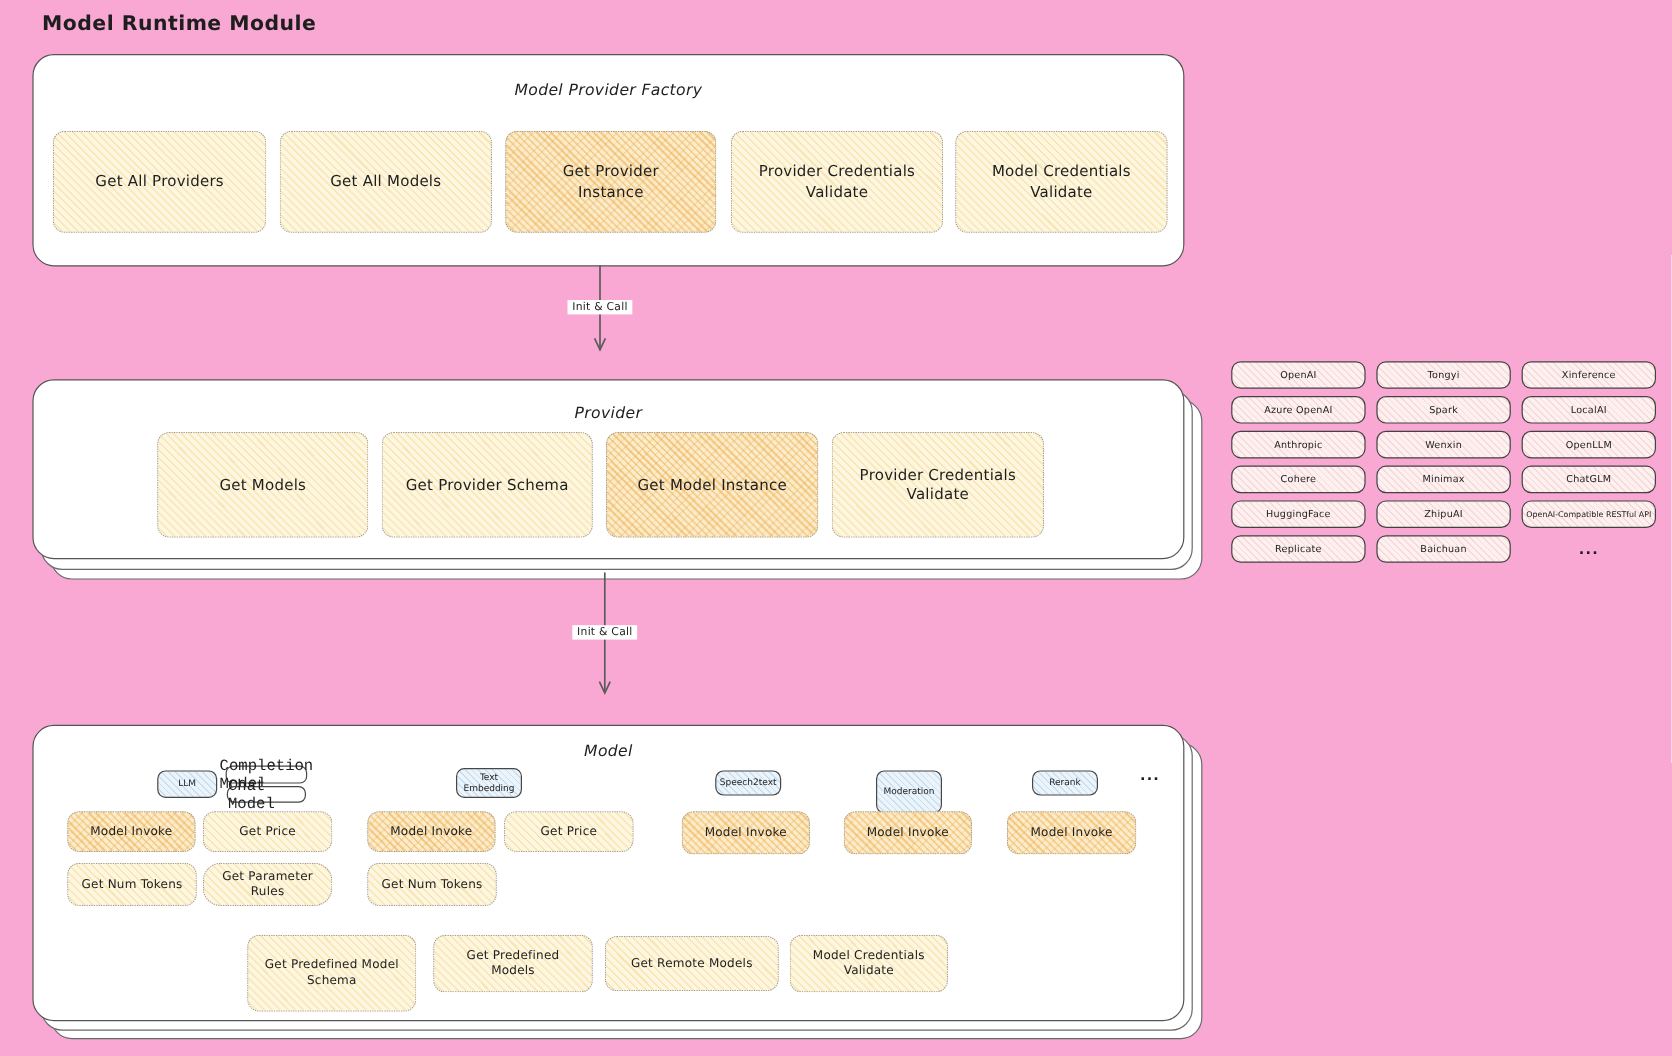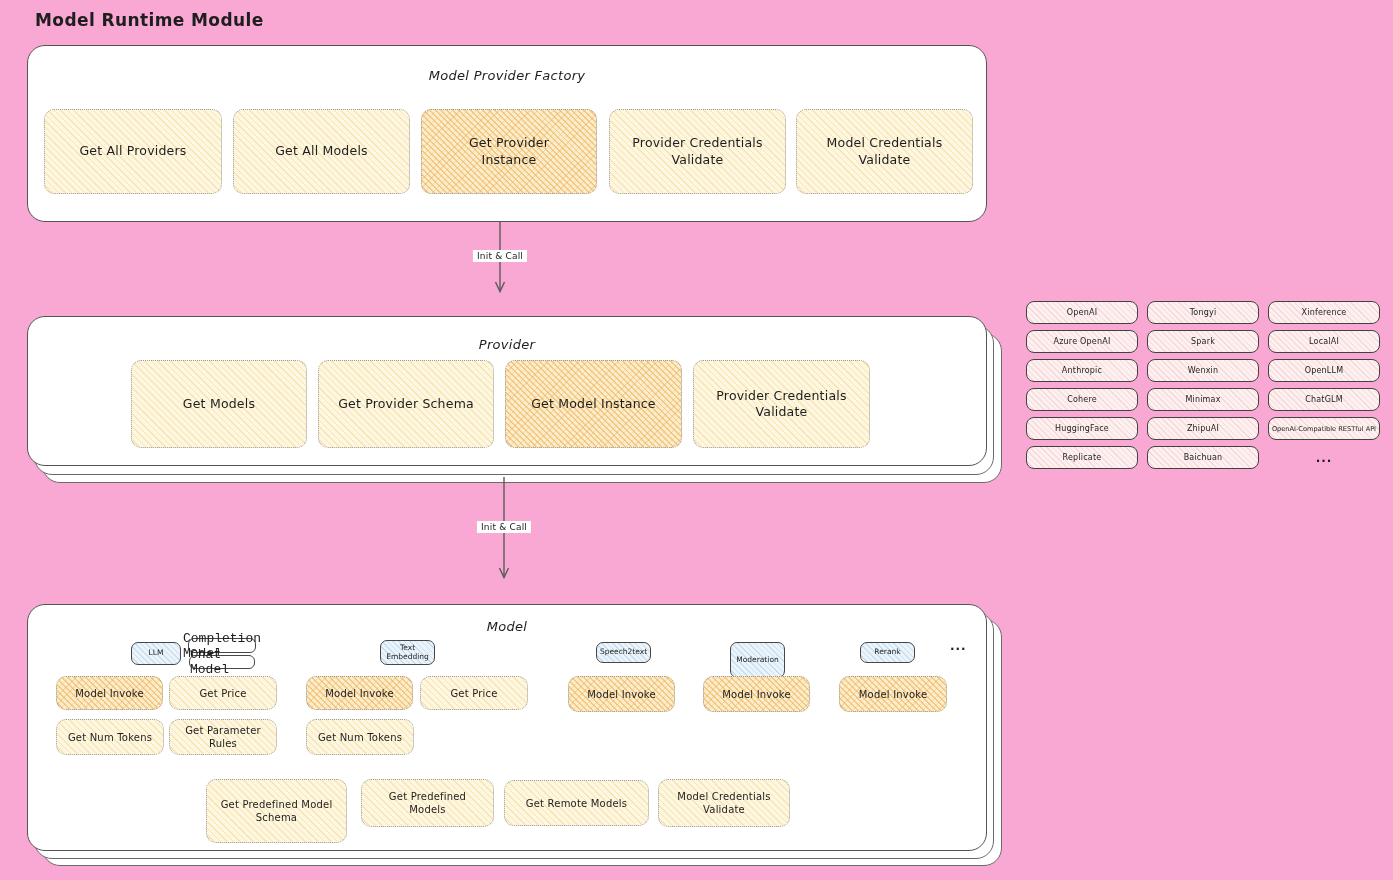--- a/index.html
+++ b/index.html
@@ -153,21 +153,21 @@
 
       <div class="node op fill-o" style="left:28px;top:71px;width:107px;height:34px;">
           <span>Model Invoke</span>
         </div>
       <div class="node op fill-y" style="left:141px;top:71px;width:108px;height:34px;">
           <span>Get Price</span>
         </div>
       <div class="node op fill-y" style="left:28px;top:114px;width:108px;height:36px;">
           <span>Get Num Tokens</span>
         </div>
-      <div class="node op fill-y" style="left:141px;top:114px;width:108px;height:36px;">
+      <div class="node op fill-y" style="left:141px;top:114px;width:108px;height:36px;border-radius:15px;">
           <span>Get Parameter Rules</span>
         </div>
 
       <div class="node op fill-o" style="left:278px;top:71px;width:107px;height:34px;">
           <span>Model Invoke</span>
         </div>
       <div class="node op fill-y" style="left:392px;top:71px;width:108px;height:34px;">
           <span>Get Price</span>
         </div>
       <div class="node op fill-y" style="left:278px;top:114px;width:108px;height:36px;">

